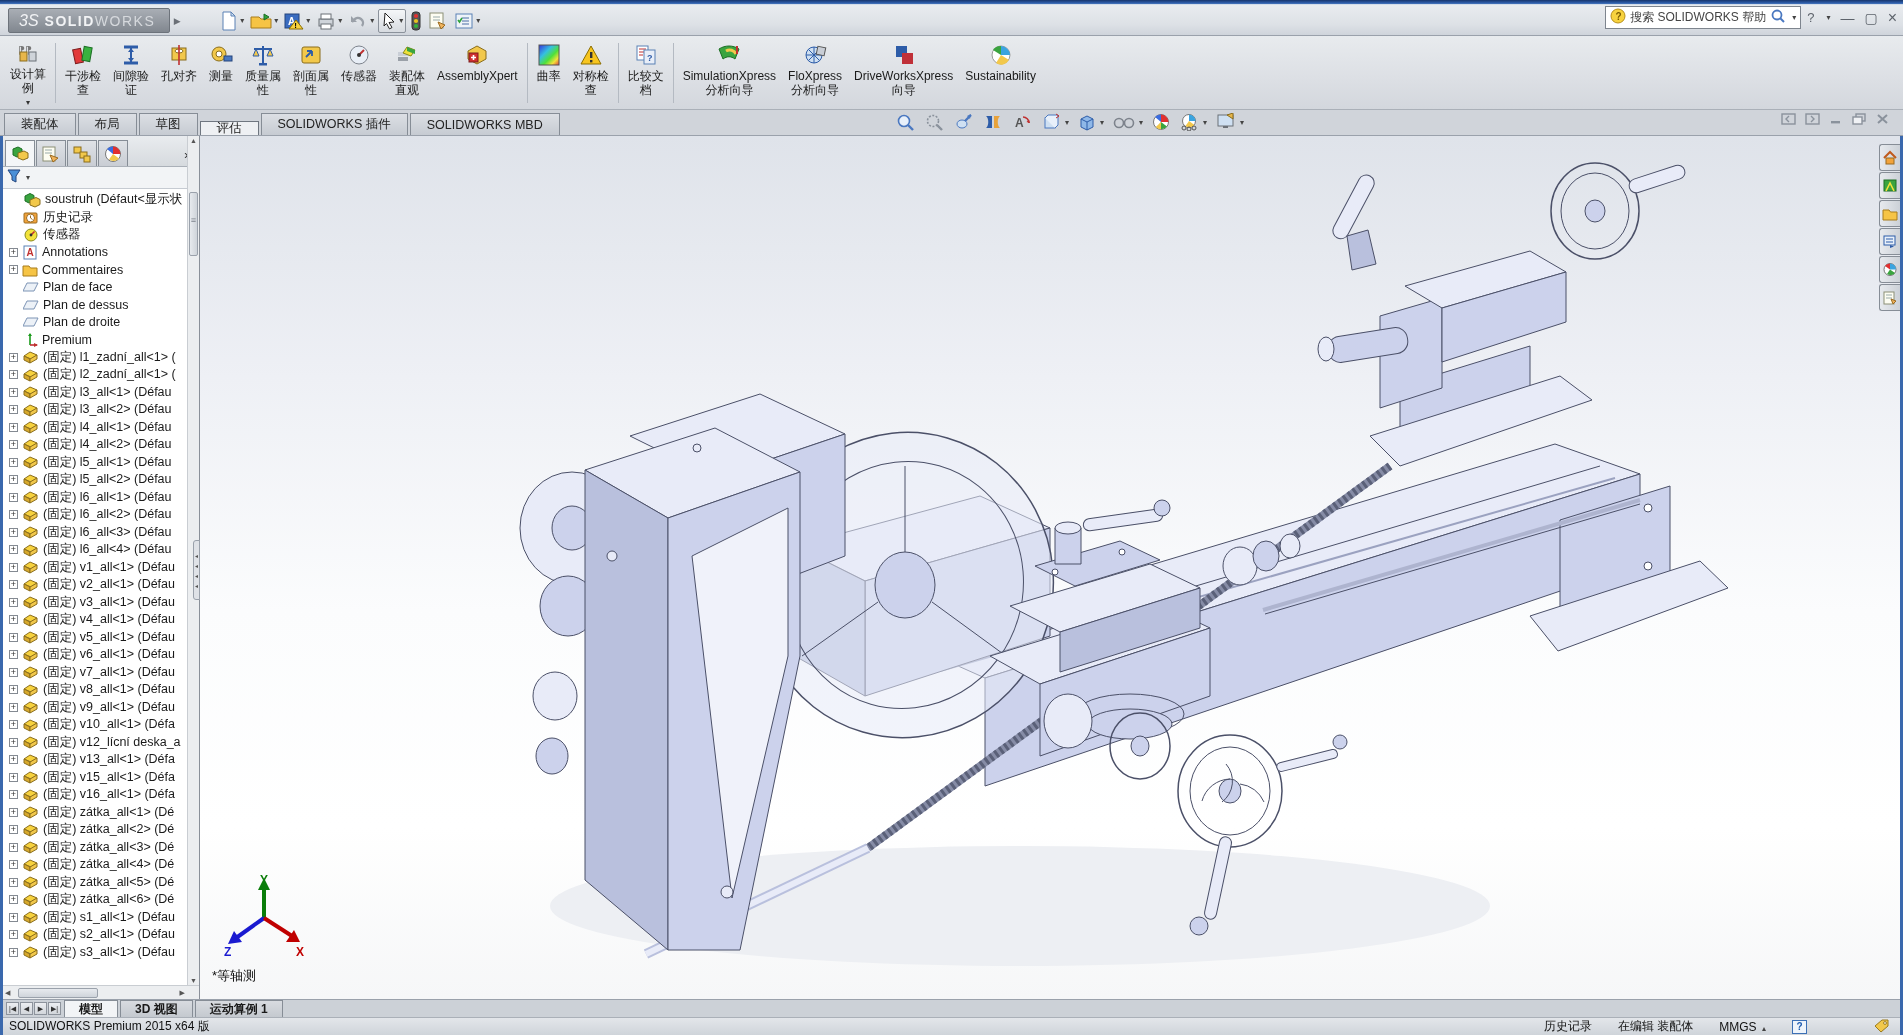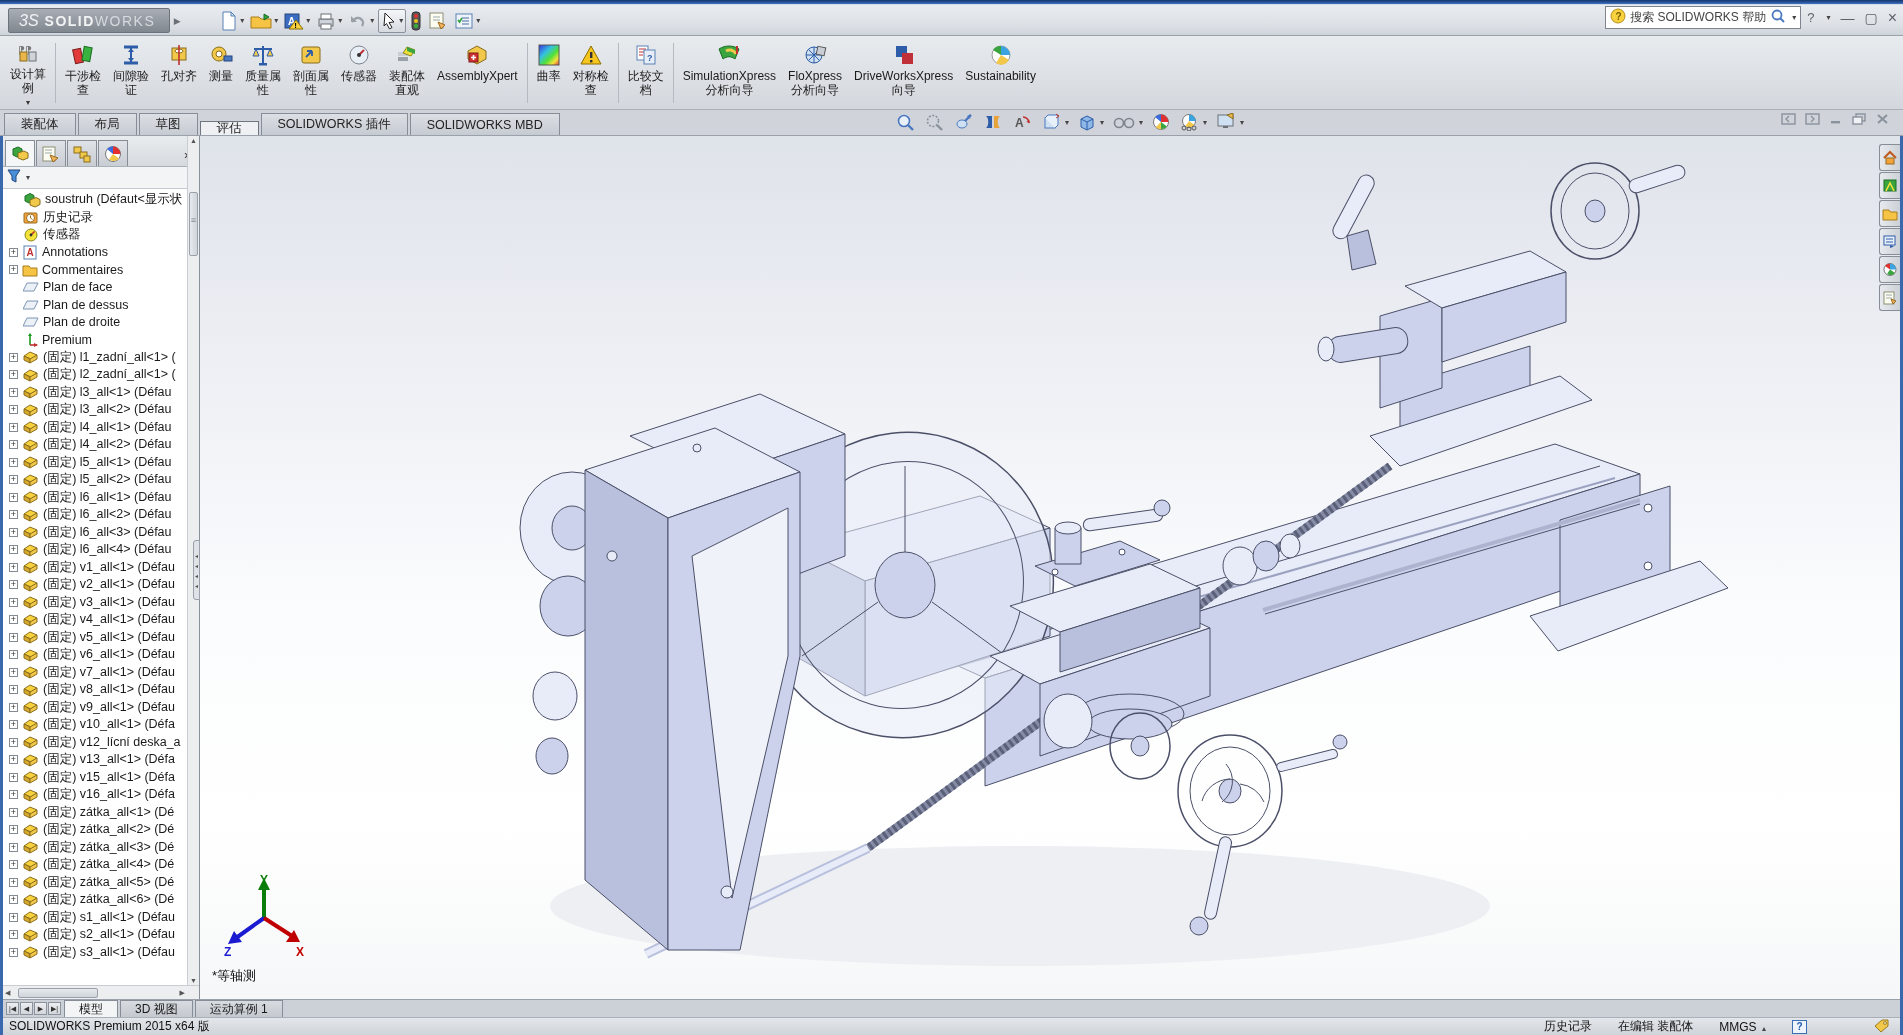--- a/index.html
+++ b/index.html
@@ -77,21 +77,21 @@
   .splitter { position:absolute; right:-1px; top:404px; width:7px; height:60px; background:#dfe2e7; border:1px solid #9aa1ab; border-radius:3px 0 0 3px; display:flex; flex-direction:column; align-items:center; justify-content:center; gap:3px; font-size:6px; color:#555; }
 
   
   .taskpane { position:absolute; right:0; top:8px; width:21px; display:flex; flex-direction:column; gap:1px; }
   .tpn-tab { width:21px; height:27px; border:1px solid #868d96; border-right:none; background:linear-gradient(90deg,#e7eaee,#ccd1d7); display:flex; align-items:center; justify-content:center; border-radius:3px 0 0 3px; }
 
   
   .bottomtabs { position:absolute; left:3px; right:3px; bottom:18px; height:18px; background:#ccd1d7; border-top:1px solid #9aa1ab; display:flex; align-items:stretch; }
   .bt-nav { display:flex; align-items:center; gap:1px; padding:0 3px; }
   .bt-nav span { width:13px; height:13px; background:linear-gradient(#eceef1,#d2d6db); border:1px solid #8d939c; font-size:7px; display:flex; align-items:center; justify-content:center; color:#333; }
-  .bt-tab { padding:0 14px; display:flex; align-items:center; font-size:12px; background:linear-gradient(#d8dbe0,#c4c9cf); border:1px solid #868d96; border-bottom:none; margin-right:2px; }
+  .bt-tab { padding:0 14px; display:flex; align-items:center; font-size:12px; background:linear-gradient(#d8dbe0,#c4c9cf); border:1px solid #868d96; border-bottom:none; margin-right:2px;font-weight:bold; }
   .bt-tab.active { background:#f2f4f6; }
   .statusbar { position:absolute; left:3px; right:3px; bottom:0; height:18px; background:linear-gradient(#e3e6ea,#cfd4da); border-top:1px solid #aab0b8; display:flex; align-items:center; font-size:12px; color:#111; }
   .sb-left { margin-left:6px; }
   .sb-right { margin-left:auto; display:flex; align-items:center; gap:26px; margin-right:10px; }
   .sb-help { width:15px; height:14px; border:1px solid #3b6fb5; background:#eef4fb; color:#1d5bb0; font-size:10px; font-weight:bold; display:flex; align-items:center; justify-content:center; }
 </style>
 </head>
 <body>
 
 <div class="frame"></div>

